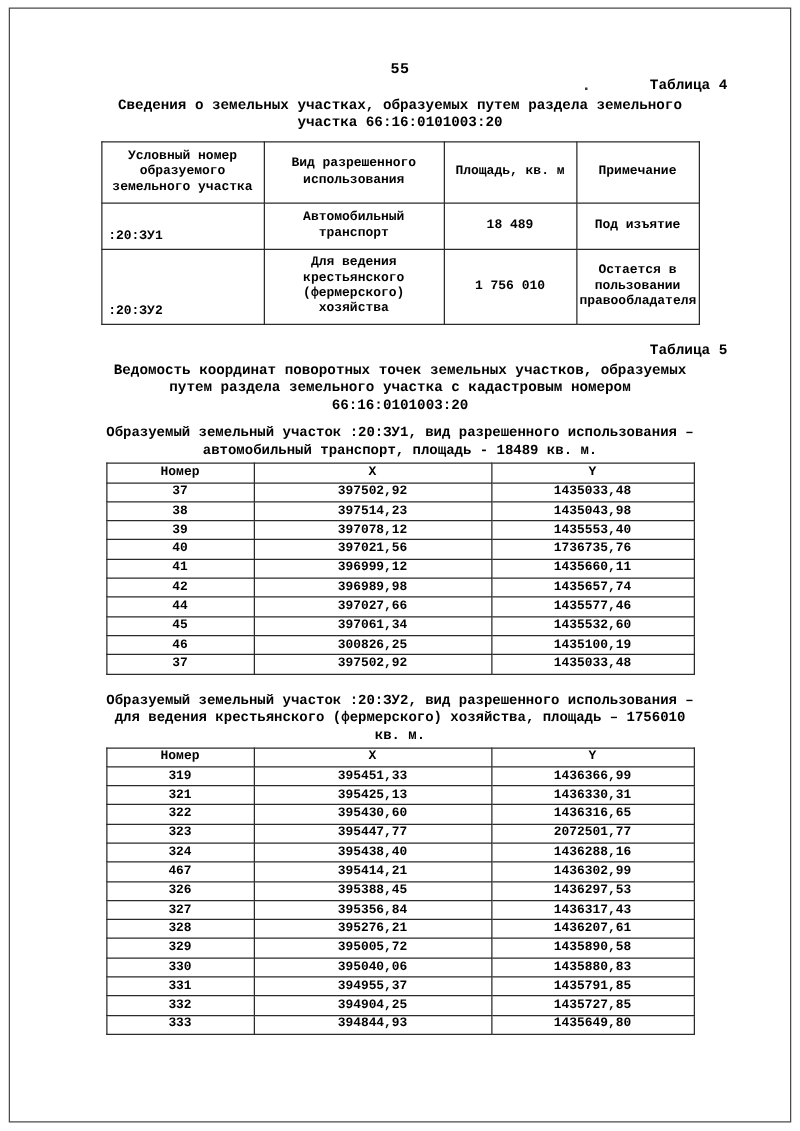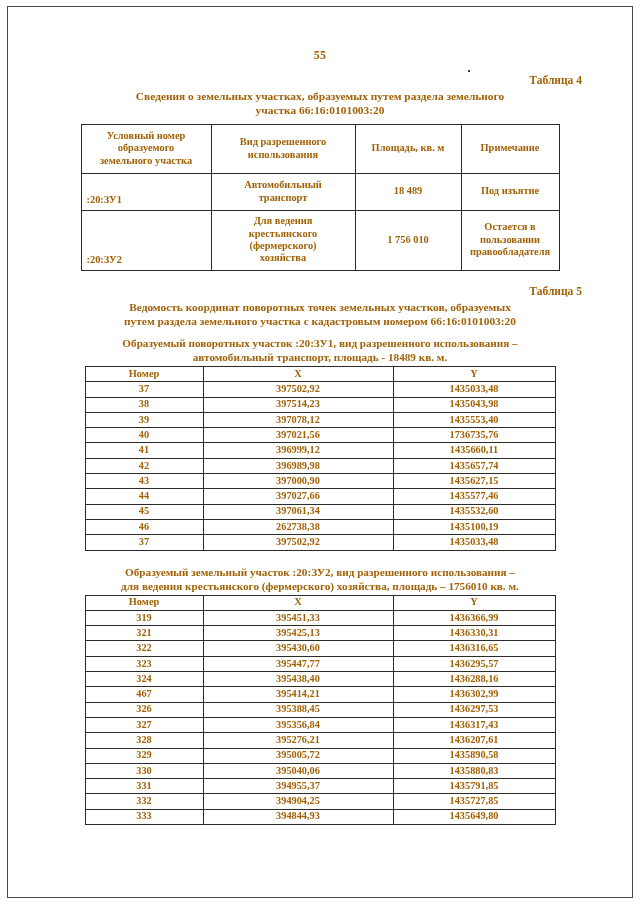--- a/index.html
+++ b/index.html
@@ -6,22 +6,22 @@
     margin: 0;
     padding: 0;
     background: #8a8a8a;
   }
   .page {
     position: relative;
     width: 640px;
     height: 905px;
     background: #ffffff;
     overflow: hidden;
-    font-family: Liberation Serif, serif;
-    color: #a16207;
+    font-family: Liberation Mono, monospace;
+    color: #000000;
     box-sizing: border-box;
   }
   
   .scan-frame {
     position: absolute;
     left: 7px;
     top: 6px;
     width: 626px;
     height: 892px;
     border: 1px solid #4a4a4a;
@@ -44,21 +44,20 @@
     font-weight: bold;
     margin-top: 48px;
     letter-spacing: 0.3px;
   }
 
   .tbl-label {
     text-align: right;
     font-size: 11.5px;
     font-weight: bold;
     padding-right: 58px;
-    margin-top: 11px;
   }
   .tbl-label.second {
     margin-top: 14px;
   }
 
   .stray-dot {
     position: absolute;
     left: 468px;
     top: 70px;
     width: 2px;
@@ -211,21 +210,21 @@
     </table>
 
     <div class="tbl-label second">Таблица 5</div>
 
     <div class="caption">
       <div>Ведомость координат поворотных точек земельных участков, образуемых</div>
       <div>путем раздела земельного участка с кадастровым номером 66:16:0101003:20</div>
     </div>
 
     <div class="subhead">
-      <div>Образуемый поворотных участок :20:ЗУ1, вид разрешенного использования –</div>
+      <div>Образуемый земельный участок :20:ЗУ1, вид разрешенного использования –</div>
       <div>автомобильный транспорт, площадь - 18489 кв. м.</div>
     </div>
 
     <table class="coord" id="coord-table-1">
       <colgroup>
         <col class="c-num">
           <col class="c-x">
           <col class="c-y">
       </colgroup>
       <thead>
@@ -260,37 +259,32 @@
             <td>41</td>
             <td>396999,12</td>
             <td>1435660,11</td>
           </tr>
           <tr>
             <td>42</td>
             <td>396989,98</td>
             <td>1435657,74</td>
           </tr>
           <tr>
-            <td>43</td>
-            <td>397000,90</td>
-            <td>1435627,15</td>
-          </tr>
-          <tr>
             <td>44</td>
             <td>397027,66</td>
             <td>1435577,46</td>
           </tr>
           <tr>
             <td>45</td>
             <td>397061,34</td>
             <td>1435532,60</td>
           </tr>
           <tr>
             <td>46</td>
-            <td>262738,38</td>
+            <td>300826,25</td>
             <td>1435100,19</td>
           </tr>
           <tr>
             <td>37</td>
             <td>397502,92</td>
             <td>1435033,48</td>
           </tr>
         </tbody>
     </table>
 
@@ -326,21 +320,21 @@
             <td>1436330,31</td>
           </tr>
           <tr>
             <td>322</td>
             <td>395430,60</td>
             <td>1436316,65</td>
           </tr>
           <tr>
             <td>323</td>
             <td>395447,77</td>
-            <td>1436295,57</td>
+            <td>2072501,77</td>
           </tr>
           <tr>
             <td>324</td>
             <td>395438,40</td>
             <td>1436288,16</td>
           </tr>
           <tr>
             <td>467</td>
             <td>395414,21</td>
             <td>1436302,99</td>

